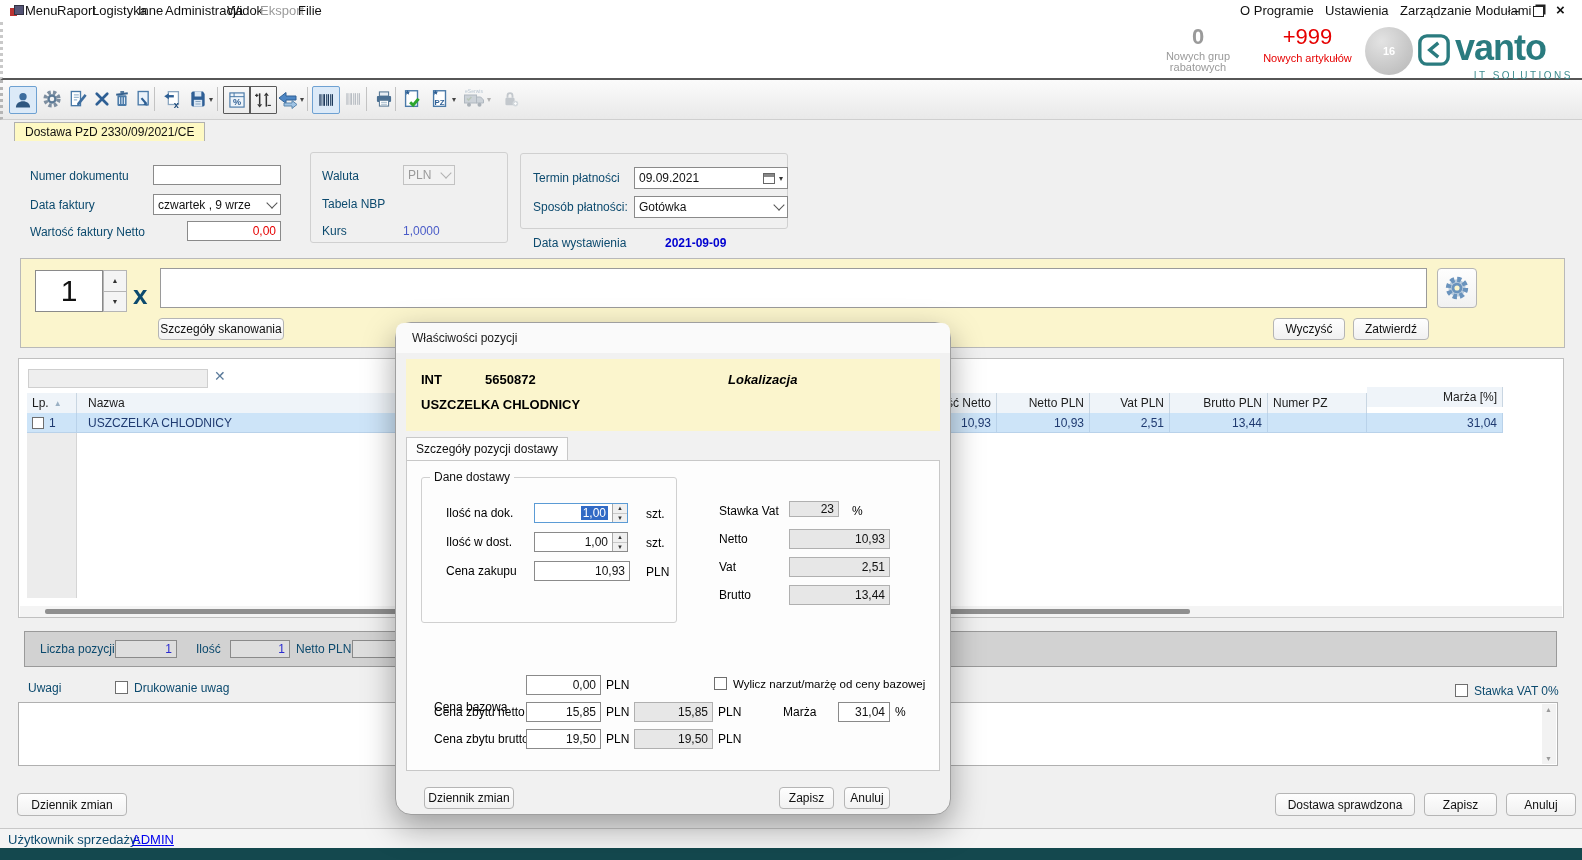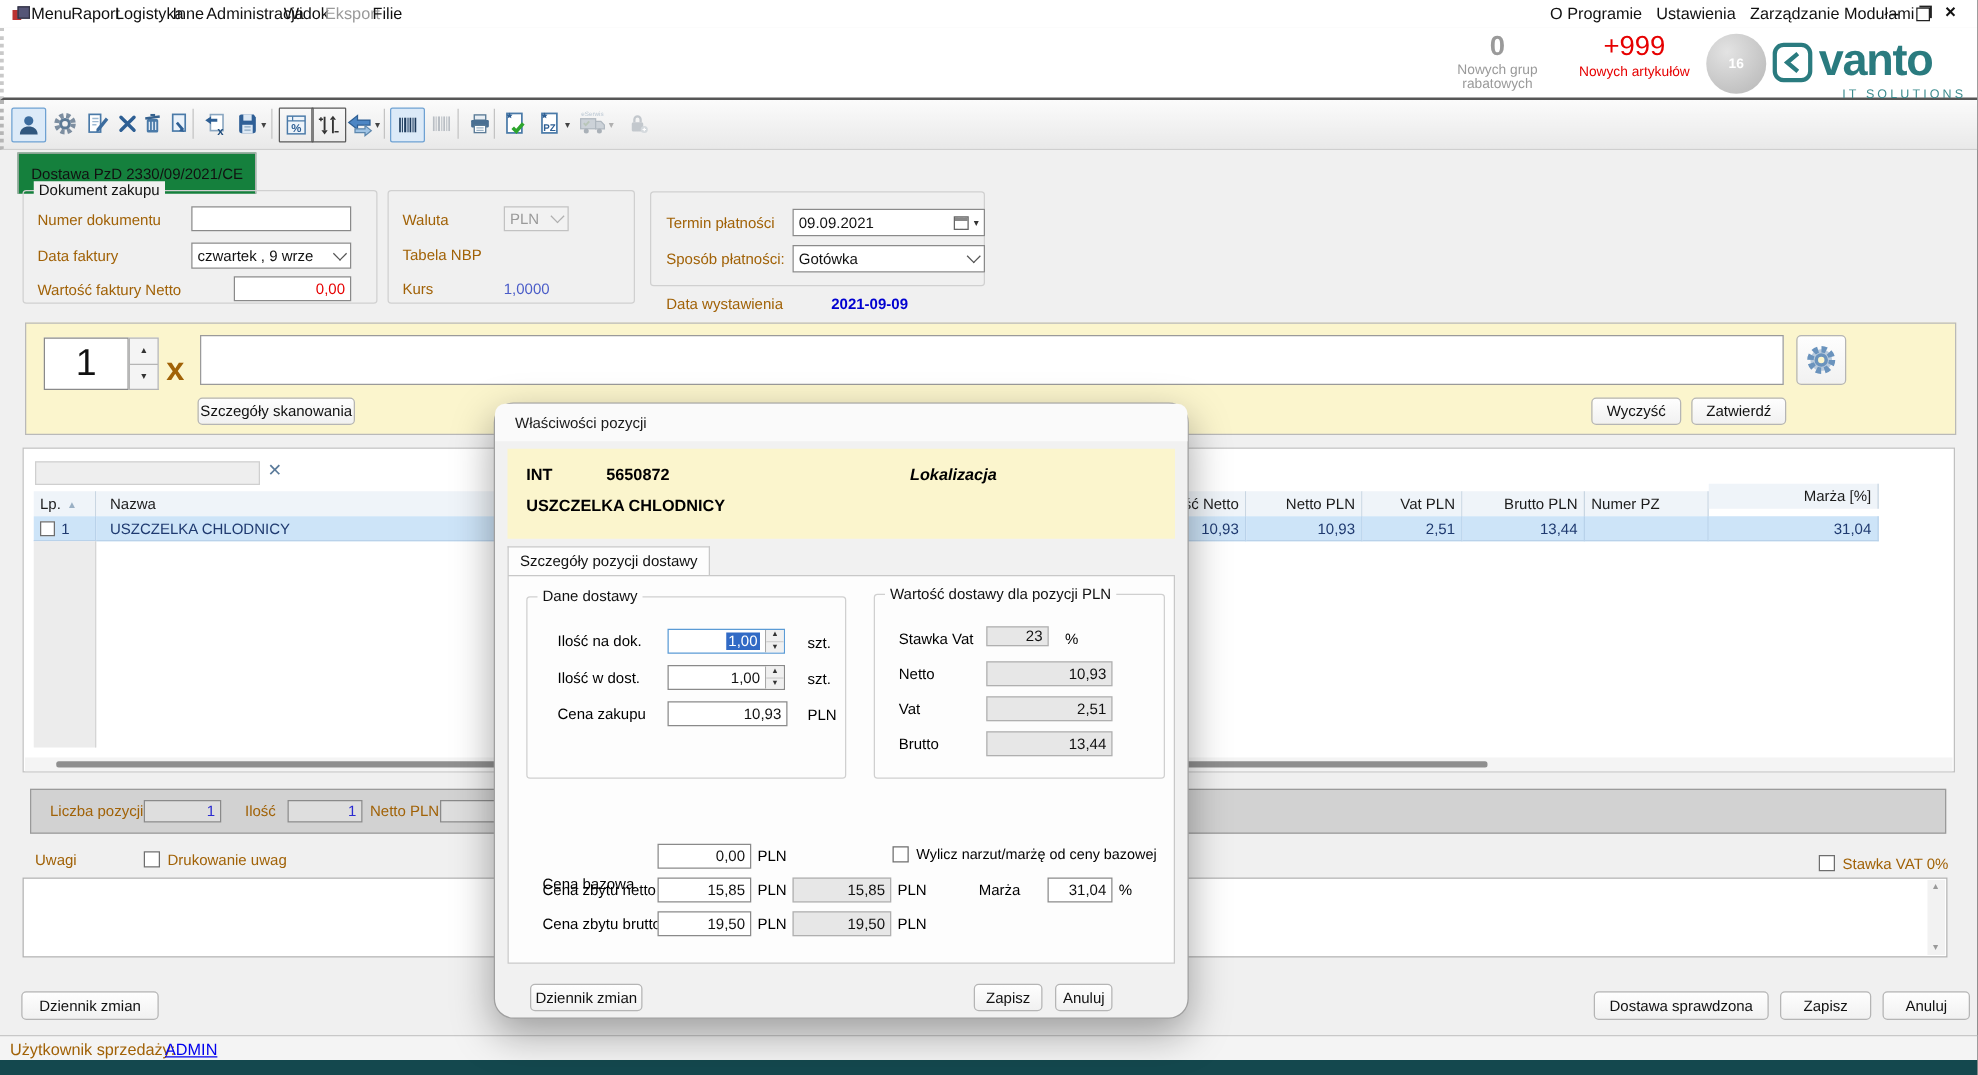--- a/index.html
+++ b/index.html
@@ -1,19 +1,19 @@
 <!DOCTYPE html>
 <html><head>
 <meta charset="utf-8">
 <style>
   html,body{margin:0;padding:0;background:#444;}
   #app{position:relative;width:1582px;height:860px;background:#f0f0f0;overflow:hidden;
        font-family:"Liberation Sans","DejaVu Sans",sans-serif;font-size:12px;color:#111;}
   .abs{position:absolute;}
-  .lbl{position:absolute;white-space:nowrap;font-size:12px;color:#a16207;}
+  .lbl{position:absolute;white-space:nowrap;font-size:12px;color:#0c4a6e;}
   .blue{color:#0633cc;font-weight:bold;}
   .inp{position:absolute;background:#fff;border:1px solid #8a8a8a;box-sizing:border-box;
        display:flex;align-items:center;padding:0 4px;font-size:12px;overflow:hidden;}
   .inp.num{justify-content:flex-end;}
   .inp.dis{background:#e7e7e7;border-color:#b0b0b0;}
   input,textarea{font-family:inherit;font-size:12px;border:1px solid #8a8a8a;box-sizing:border-box;
        position:absolute;padding:0 4px;outline:none;background:#fff;}
   .btn{position:absolute;background:linear-gradient(#fefefe,#f1f1f1);border:1px solid #b5b5b5;
        border-radius:4px;font-size:12px;display:flex;align-items:center;justify-content:center;
        box-sizing:border-box;cursor:default;color:#111;}
@@ -242,26 +242,23 @@
       <svg width="20" height="20" viewBox="0 0 24 24">
           <rect x="6.5" y="10.5" width="11" height="9" rx="1.5" fill="#c3c8cd"></rect>
           <path d="M9 10.5 V8 a3 3 0 0 1 6 0 v2.5" stroke="#c3c8cd" stroke-width="2.2" fill="none"></path>
           <circle cx="18.5" cy="17.5" r="3.4" fill="#d4d9dd"></circle>
           <path d="M16.8 17.5h3.4M18.5 15.8v3.4" stroke="#fff" stroke-width="1.1"></path>
         </svg>
     </div>
   </div>
 
   <div class="abs" style="left:0;top:120px;width:1582px;height:21px;">
-    <div class="abs" style="left:14px;top:2px;height:19px;padding:16px 10px;background:#15803d;border:1px solid #b0b0b0;border-bottom:none;display:flex;align-items:center;font-size:12px;box-sizing:border-box;">Dostawa PzD 2330/09/2021/CE</div>
-  </div>
-
-  <div class="gb" style="left:18px;top:152px;width:284px;height:91px;">
-    <span class="leg">Dokument zakupu</span>
-  </div>
+    <div class="abs" style="left:14px;top:2px;height:19px;padding:2px 10px;background:#fef9c3;border:1px solid #b0b0b0;border-bottom:none;display:flex;align-items:center;font-size:12px;box-sizing:border-box;">Dostawa PzD 2330/09/2021/CE</div>
+  </div>
+
   <span class="lbl" style="left:30px;top:169px;">Numer dokumentu</span>
   <input style="left: 153px; top: 165px; width: 128px; height: 20px;" value="">
   <span class="lbl" style="left:30px;top:198px;">Data faktury</span>
   <div class="combo" style="left:153px;top:194px;width:128px;height:21px;">
     <span style="white-space:nowrap;overflow:hidden;">czwartek ,  9  wrze</span>
       <span class="chev"></span>
   </div>
   <span class="lbl" style="left:30px;top:225px;">Wartość faktury Netto</span>
   <div class="inp num" style="left:187px;top:221px;width:94px;height:20px;color:#e60000;">
     <span>0,00</span>
@@ -448,23 +445,20 @@
           <span>▼</span>
         </span>
     </div>
     <span class="dlg-lbl" style="left:250px;top:213px;">szt.</span>
     <span class="dlg-lbl" style="left:50px;top:241px;">Cena zakupu</span>
     <div class="inp num" style="left:138px;top:238px;width:96px;height:20px;">
       <span>10,93</span>
     </div>
     <span class="dlg-lbl" style="left:250px;top:242px;">PLN</span>
 
-    <div class="gb onwhite" style="left:303px;top:152px;width:233px;height:148px;">
-      <span class="leg">Wartość dostawy dla pozycji PLN</span>
-    </div>
     <span class="dlg-lbl" style="left:323px;top:181px;">Stawka Vat</span>
     <div class="inp num dis" style="left:393px;top:178px;width:50px;height:16px;">
         <span>23</span>
       </div>
     <span class="dlg-lbl" style="left:456px;top:181px;">%</span>
     <span class="dlg-lbl" style="left:323px;top:209px;">Netto</span>
     <div class="inp num dis" style="left:393px;top:206px;width:101px;height:20px;">
         <span>10,93</span>
       </div>
     <span class="dlg-lbl" style="left:323px;top:237px;">Vat</span>

